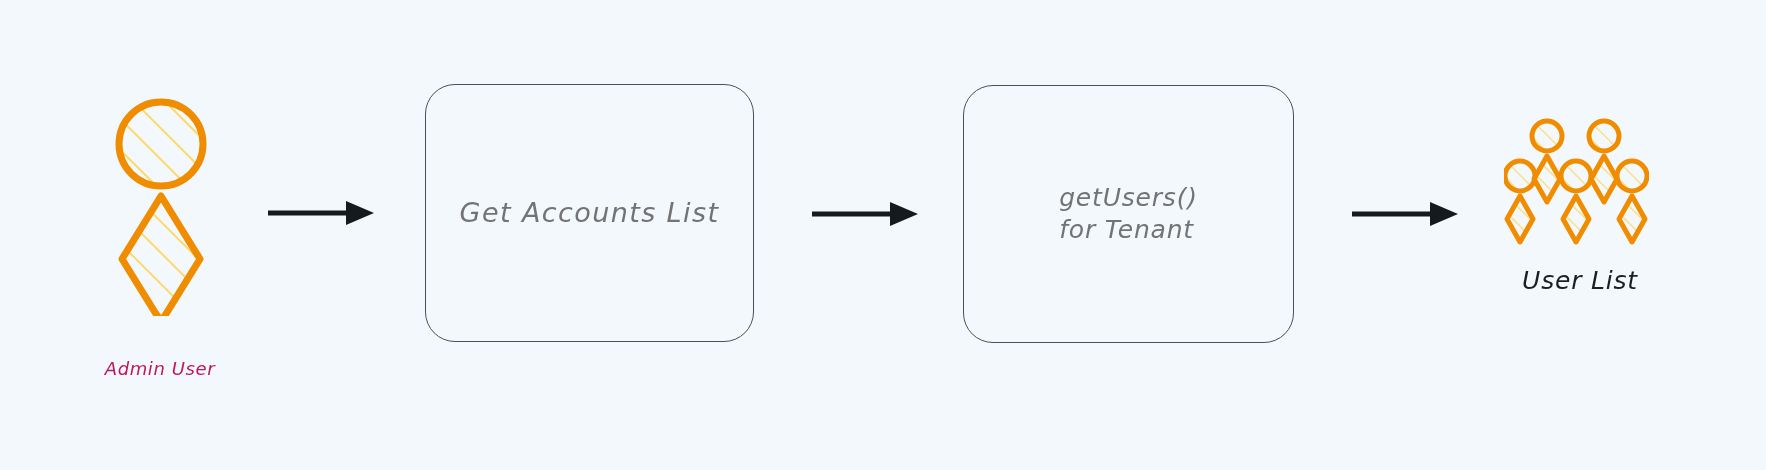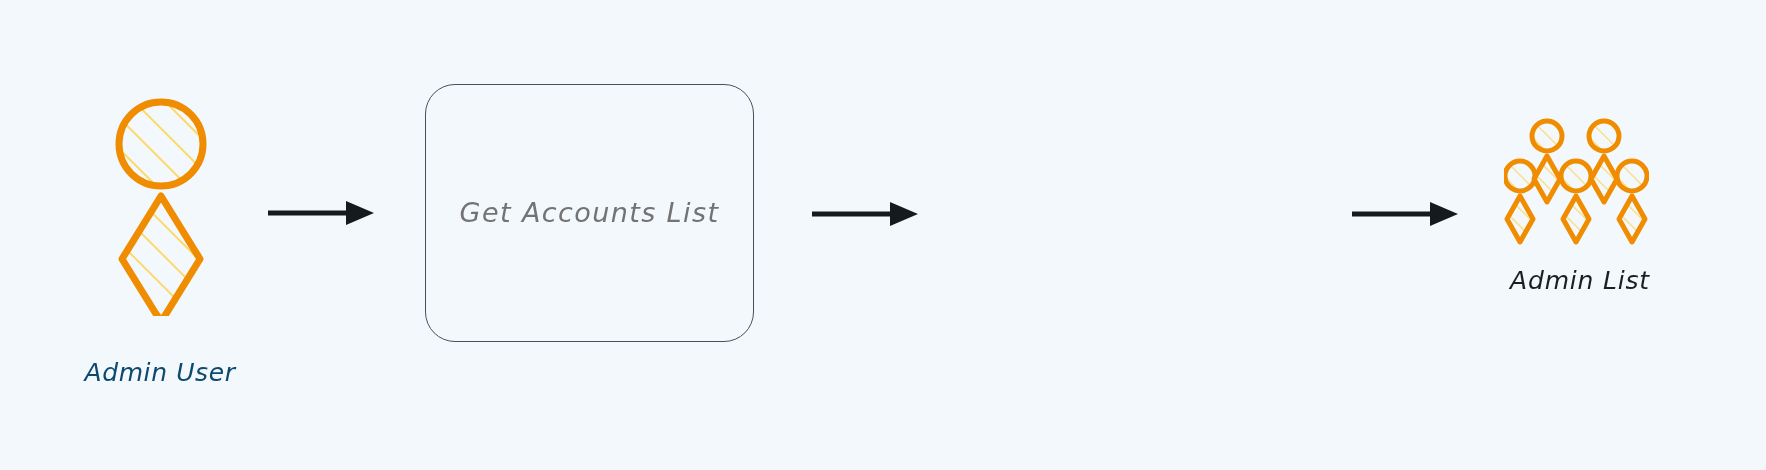--- a/index.html
+++ b/index.html
@@ -32,23 +32,23 @@
     width: 130px;
     height: 220px;
   }
   .actor-label {
     position: absolute;
     left: 40px;
     top: 358px;
     width: 240px;
     text-align: center;
     font-family: "DejaVu Sans", sans-serif;
-    font-size: 25px;
+    font-size: 18px;
     font-style: italic;
-    color: #0c4a6e;
+    color: #be185d;
     letter-spacing: 0.6px;
     white-space: nowrap;
   }
 
   
   .process-box {
     border: 1.6px solid #4a5057;
     border-radius: 30px;
     background: transparent;
     display: flex;
@@ -158,20 +158,24 @@
     <span class="box-text">Get Accounts List</span>
   </div>
 
   <div class="arrow arrow-2">
     <svg width="110" height="34" viewBox="0 0 110 34">
       <line x1="0" y1="17" x2="82" y2="17" stroke="#16191d" stroke-width="5"></line>
       <polygon points="78,5 106,17 78,29" fill="#16191d"></polygon>
     </svg>
   </div>
 
+  <div class="node process-box box-2">
+    <span class="box-text">getUsers()
+for Tenant</span>
+  </div>
 
   <div class="arrow arrow-3">
     <svg width="110" height="34" viewBox="0 0 110 34">
       <line x1="0" y1="17" x2="82" y2="17" stroke="#16191d" stroke-width="5"></line>
       <polygon points="78,5 106,17 78,29" fill="#16191d"></polygon>
     </svg>
   </div>
 
   <div class="node userlist">
     <svg width="145" height="130" viewBox="0 0 145 130">
@@ -188,15 +192,15 @@
       </defs>
 
       <use href="#miniPerson" x="0" y="0" transform="translate(43,18)"></use>
       <use href="#miniPerson" x="0" y="0" transform="translate(100,18)"></use>
 
       <use href="#miniPerson" x="0" y="0" transform="translate(16,58)"></use>
       <use href="#miniPerson" x="0" y="0" transform="translate(72,58)"></use>
       <use href="#miniPerson" x="0" y="0" transform="translate(128,58)"></use>
     </svg>
   </div>
-  <div class="userlist-label">Admin List</div>
+  <div class="userlist-label">User List</div>
 
 </div>
 
 </body></html>

